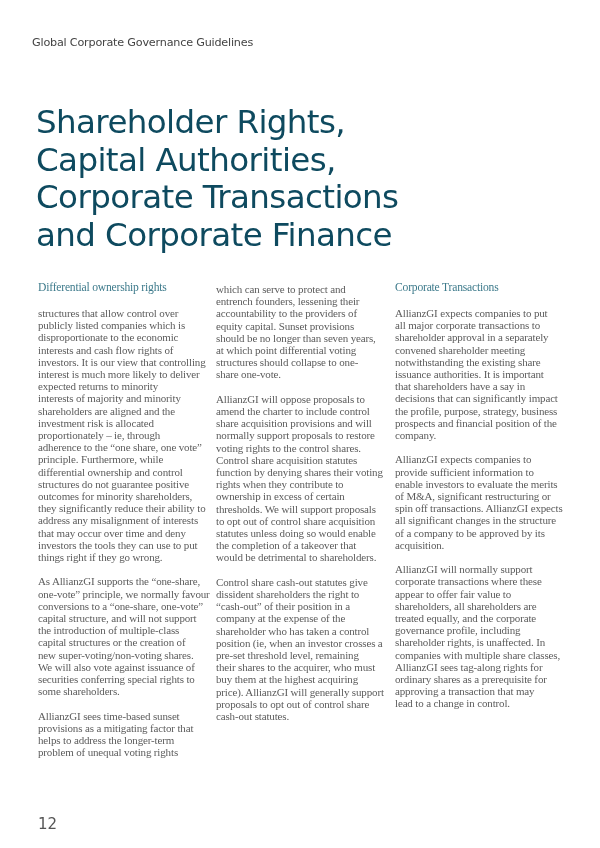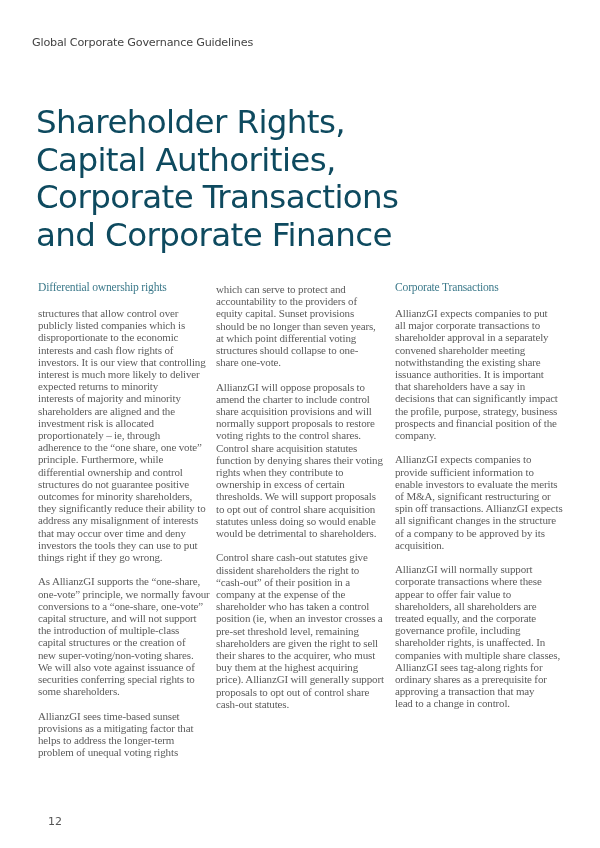--- a/index.html
+++ b/index.html
@@ -25,22 +25,22 @@
       margin-bottom: 11px; margin-top: 0px;
     }
     .para {
       font-size: 11px; line-height: 12.2px; color: #5c5c5c;
       letter-spacing: -0.15px; margin-bottom: 12.2px;
     }
     .para span { display: block; white-space: nowrap; }
     .col-2 .para:first-child { margin-top: 3px; }
     .col-1 .para:first-of-type, .col-3 .para:first-of-type { }
     .page-number {
-      position: absolute; left: 48px; top: 815px;
-      font-size: 11px; color: #555;
+      position: absolute; left: 38px; top: 815px;
+      font-size: 15px; color: #555;
     }
   </style>
 </head>
 <body>
 
 <div class="running-header">Global Corporate Governance Guidelines</div>
 
 <h1 class="page-title">
   <span>Shareholder Rights,</span>
   <span>Capital Authorities,</span>
@@ -88,51 +88,52 @@
     <div class="para">
       <span>AllianzGI sees time-based sunset</span>
       <span>provisions as a mitigating factor that</span>
       <span>helps to address the longer-term</span>
       <span>problem of unequal voting rights</span>
     </div>
   </div>
 <div class="col col-2">
     <div class="para">
       <span>which can serve to protect and</span>
+      <span>entrench founders, lessening their</span>
       <span>accountability to the providers of</span>
       <span>equity capital. Sunset provisions</span>
       <span>should be no longer than seven years,</span>
       <span>at which point differential voting</span>
       <span>structures should collapse to one-</span>
       <span>share one-vote.</span>
     </div>
     <div class="para">
       <span>AllianzGI will oppose proposals to</span>
       <span>amend the charter to include control</span>
       <span>share acquisition provisions and will</span>
       <span>normally support proposals to restore</span>
       <span>voting rights to the control shares.</span>
       <span>Control share acquisition statutes</span>
       <span>function by denying shares their voting</span>
       <span>rights when they contribute to</span>
       <span>ownership in excess of certain</span>
       <span>thresholds. We will support proposals</span>
       <span>to opt out of control share acquisition</span>
       <span>statutes unless doing so would enable</span>
+      <span>the completion of a takeover that</span>
       <span>would be detrimental to shareholders.</span>
     </div>
     <div class="para">
       <span>Control share cash-out statutes give</span>
       <span>dissident shareholders the right to</span>
       <span>“cash-out” of their position in a</span>
       <span>company at the expense of the</span>
       <span>shareholder who has taken a control</span>
       <span>position (ie, when an investor crosses a</span>
       <span>pre-set threshold level, remaining</span>
-      <span>shareholders are given the right to sell</span>
       <span>their shares to the acquirer, who must</span>
       <span>buy them at the highest acquiring</span>
       <span>price). AllianzGI will generally support</span>
       <span>proposals to opt out of control share</span>
       <span>cash-out statutes.</span>
     </div>
   </div>
 <div class="col col-3">
     <h2 class="section-heading">Corporate Transactions</h2>
     <div class="para">

